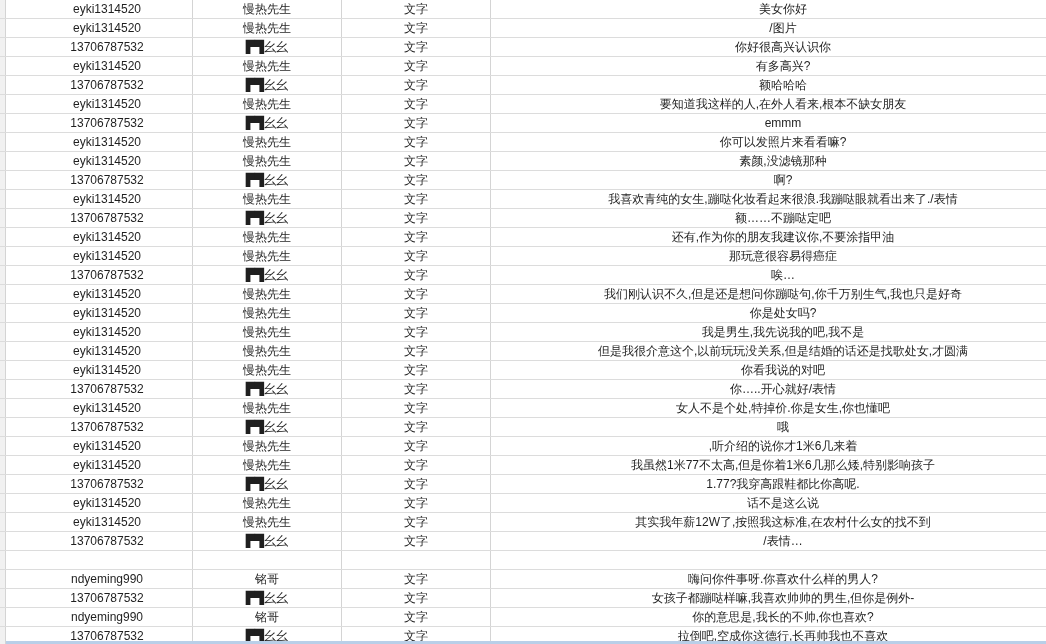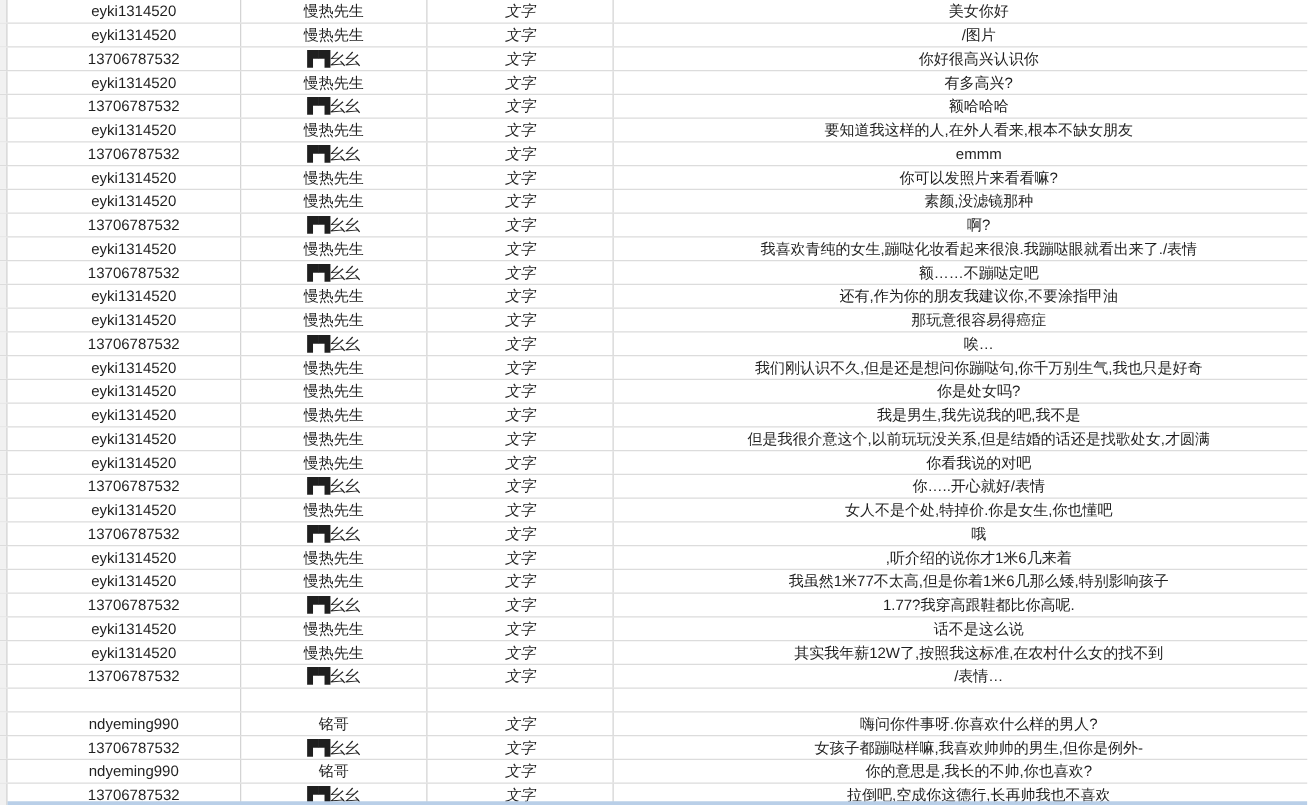--- a/index.html
+++ b/index.html
@@ -34,21 +34,21 @@
     font-size: 12px;
     line-height: 18px;
     text-align: center;
     color: var(--text, #1f1f1f);
     white-space: nowrap;
     overflow: hidden;
   }
   .c-sliver { width: 6px;  background: var(--margin-bg, #f1f1f1); }
   .c-id     { width: 187px; padding-left: 16px; }
   .c-nick   { width: 149px; }
-  .c-type   { width: 149px; font-style: italic; }
+  .c-type   { width: 149px; }
   .c-msg    { width: 584px; border-right: none; }
   #bottom-accent {
     position: absolute;
     left: 6px;
     right: 0;
     bottom: 0;
     height: 3px;
     background: var(--accent, #b9cfe8);
   }
 </style>

